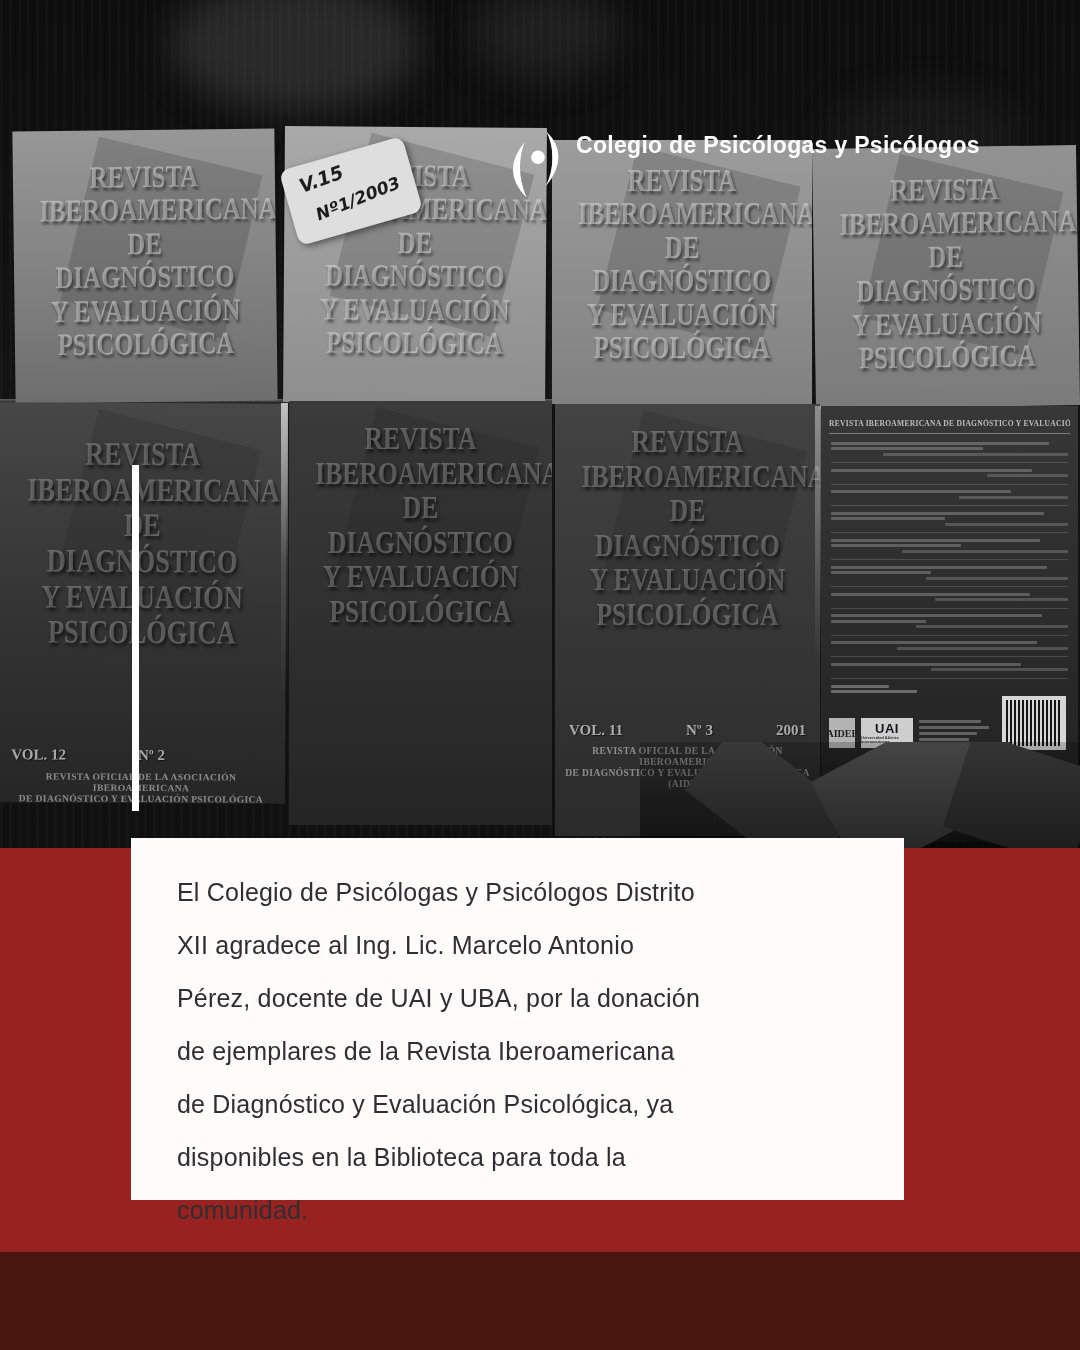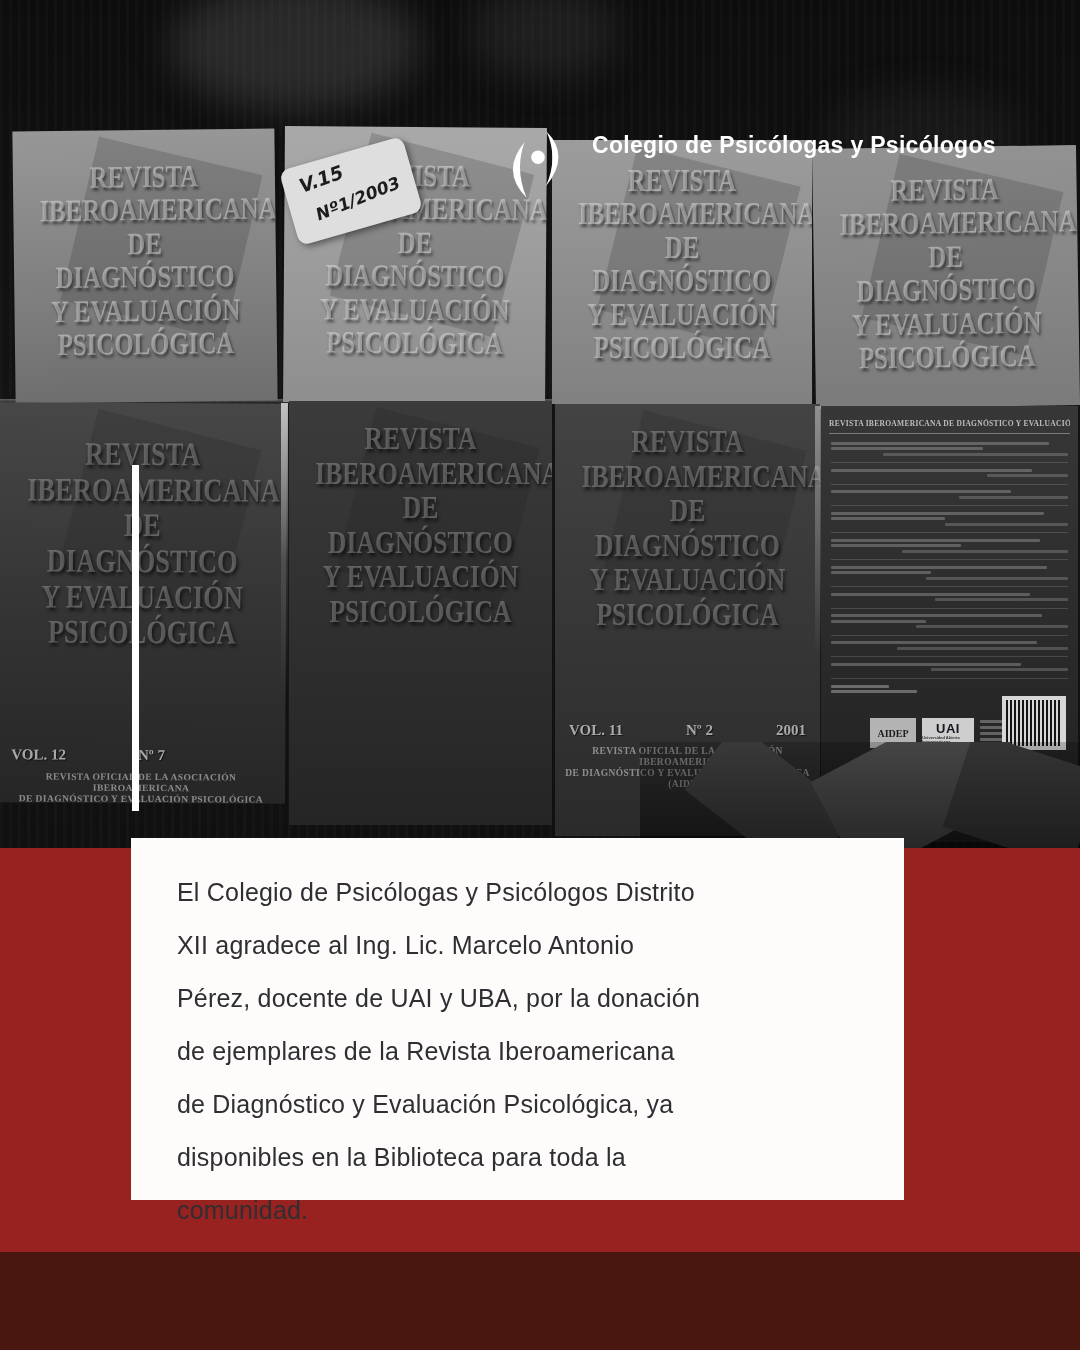--- a/index.html
+++ b/index.html
@@ -74,22 +74,22 @@
     font-size:7.5px;letter-spacing:.3px;color:rgba(222,222,222,.8);
     border-bottom:1px solid rgba(255,255,255,.35);}
   .bc-rows{margin:2px 10px 0;}
   .bc-row{padding:3px 0 4px;border-bottom:1px solid rgba(255,255,255,.15);}
   .bar{height:3px;border-radius:1px;background:rgba(208,208,208,.30);margin:2.5px 0;}
   .bar.author{background:rgba(208,208,208,.24);margin-left:auto;}
   .bc-web{margin:6px 10px 0;}
   .bc-web .bar{background:rgba(208,208,208,.4);}
   .bc-logos{position:absolute;left:8px;top:312px;display:flex;gap:6px;align-items:flex-start;}
   .logo-box{height:30px;display:flex;align-items:center;justify-content:center;}
-  .logo-aidep{width:46px;background:rgba(205,205,205,.85);color:#1d1d1d;
-    font-family:"Liberation Serif",serif;font-weight:bold;font-size:10px;margin-left:41px;}
+  .logo-aidep{width:26px;background:rgba(205,205,205,.85);color:#1d1d1d;
+    font-family:"Liberation Serif",serif;font-weight:bold;font-size:10px;}
   .logo-uai{width:52px;background:rgba(225,225,225,.9);color:#15151f;
     font-weight:bold;font-size:13px;letter-spacing:.5px;flex-direction:column;line-height:1;}
   .logo-uai .sub{font-size:4px;letter-spacing:0;margin-top:1px;color:#333;}
   .inst-lines{display:flex;flex-direction:column;gap:3px;padding-top:2px;}
   .inst-lines .bar{width:62px;margin:0;background:rgba(200,200,200,.38);}
   .barcode{position:absolute;right:12px;top:290px;width:56px;height:46px;
     border:4px solid #d7d7d7;background:repeating-linear-gradient(90deg,#141414 0 2px,#d7d7d7 2px 4px);}
 
   .strip{position:absolute;}
   .strip.s1{left:281px;top:403px;width:7px;height:290px;
@@ -121,21 +121,21 @@
   .dark-band{position:absolute;left:0;top:1252px;width:1080px;height:98px;
     background:var(--band_dark,#4a1710);z-index:5;}
   .card{position:absolute;left:131px;top:838px;width:773px;height:362px;
     background:var(--card_bg,#fdfcfb);z-index:10;box-sizing:border-box;}
   .card p{margin:28px 26px 0 46px;font-size:25px;line-height:53px;
     letter-spacing:.2px;color:var(--card_text,#2f2e33);white-space:pre-line;}
 
   
   .white-line{position:absolute;left:132px;top:465px;width:7px;height:346px;
     background:#fff;z-index:20;}
-  .logo-block{position:absolute;left:506px;top:117px;display:flex;gap:22px;z-index:30;}
+  .logo-block{position:absolute;left:506px;top:117px;display:flex;gap:6px;z-index:30;}
   .logo-icon{flex:0 0 auto;}
   .logo-text{padding-top:12px;color:#fff;}
   .logo-text .l1,.logo-text .l2{font-size:23px;font-weight:bold;line-height:32px;letter-spacing:.3px;}
   .logo-text .l3{margin-top:7px;font-size:15px;font-weight:bold;letter-spacing:2.2px;color:#ededed;}
   .badge{position:absolute;left:180px;top:463px;width:283px;height:53px;z-index:30;
     background:var(--badge_red,#b01f24);color:#fff;display:flex;align-items:center;
     justify-content:center;font-size:36px;font-weight:800;letter-spacing:2.5px;}
   .heading{position:absolute;left:177px;top:578px;z-index:30;margin:0;
     color:#fff;font-size:66px;font-weight:800;line-height:80px;letter-spacing:-.5px;
     white-space:pre-line;text-shadow:0 2px 6px rgba(0,0,0,.25);}
@@ -186,21 +186,21 @@
 
     <div class="cover dark b1">
       <div class="sq"></div>
       <div class="jtitle">REVISTA
 IBEROAMERICANA
 DE DIAGNÓSTICO
 Y EVALUACIÓN
 PSICOLÓGICA</div>
       <div class="volrow">
         <span>VOL. 12</span>
-        <span class="num">Nº 7</span>
+        <span class="num">Nº 2</span>
       </div>
       <div class="fineprint">
         <span>REVISTA OFICIAL DE LA ASOCIACIÓN IBEROAMERICANA</span><br>
         <span>DE DIAGNÓSTICO Y EVALUACIÓN PSICOLÓGICA (AIDEP)</span>
       </div>
     </div>
 
     <div class="cover dark b2">
       <div class="sq"></div>
       <div class="jtitle">REVISTA
@@ -212,21 +212,21 @@
 
     <div class="cover dark b3">
       <div class="sq"></div>
       <div class="jtitle">REVISTA
 IBEROAMERICANA
 DE DIAGNÓSTICO
 Y EVALUACIÓN
 PSICOLÓGICA</div>
       <div class="volrow">
         <span>VOL. 11</span>
-        <span>Nº 2</span>
+        <span>Nº 3</span>
         <span>2001</span>
       </div>
       <div class="fineprint">
         <span>REVISTA OFICIAL DE LA ASOCIACIÓN IBEROAMERICANA</span><br>
         <span>DE DIAGNÓSTICO Y EVALUACIÓN PSICOLÓGICA (AIDEP)</span>
       </div>
     </div>
 
     <div class="cover dark b4">
       <div class="bc-header">REVISTA IBEROAMERICANA DE DIAGNÓSTICO Y EVALUACIÓN/E AVALIAÇÃO PSICOLÓGICA</div>

